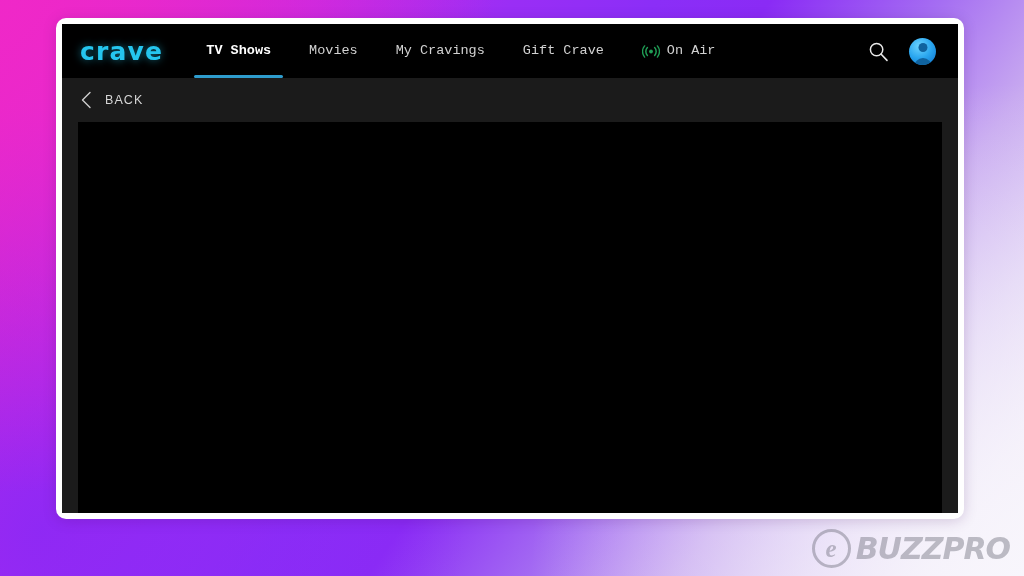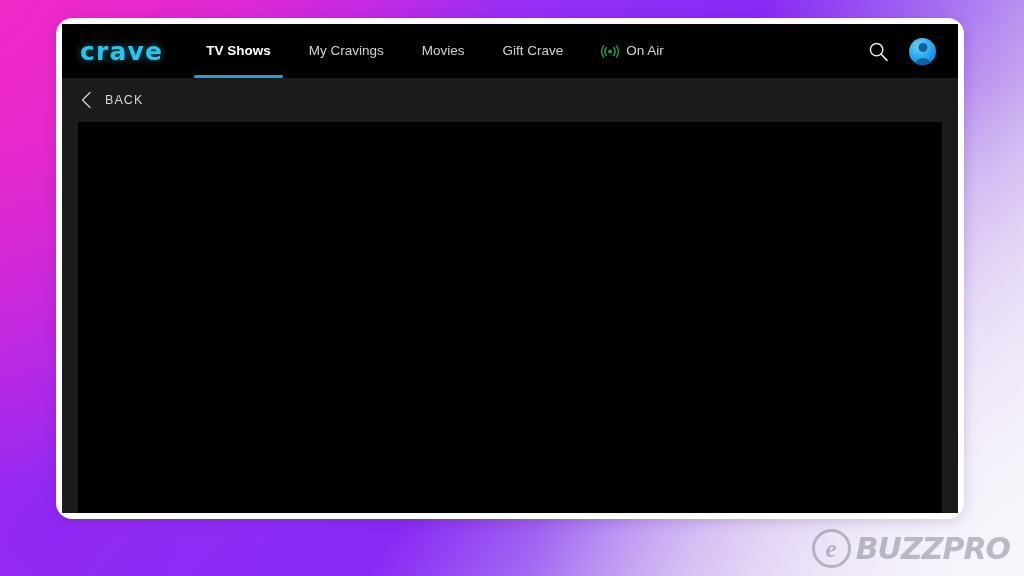--- a/index.html
+++ b/index.html
@@ -37,21 +37,21 @@
       radial-gradient(circle at 4% 92%,  rgba(138,40,245,.85) 0%, rgba(138,40,245,0) 38%);
     pointer-events:none;
   }
 
   
   #device-frame {
     position:absolute;
     left:56px; top:18px;
     width:908px; height:501px;
     background:#ffffff;
-    border-radius:16px;
+    border-radius:10px;
     box-shadow:0 2px 14px rgba(60,0,90,.18);
     overflow:hidden;
   }
 
   
   #app {
     position:absolute;
     left:6px; top:6px;
     width:896px; height:489px;
     background:#141414;
@@ -79,20 +79,21 @@
     margin-right:24px;
     text-shadow:0 0 9px rgba(37,198,239,.55);
     -webkit-font-smoothing:antialiased;
     user-select:none;
   }
 
   #nav {
     display:flex;
     align-items:stretch;
     height:54px;
+    font-family:Liberation Mono, monospace;
   }
 
   .nav-item {
     position:relative;
     display:flex;
     align-items:center;
     gap:7px;
     height:54px;
     padding:0 19px;
     color:#d2d2d2;
@@ -223,25 +224,25 @@
         <div id="logo">crave</div>
 
         <div id="nav">
 
           <div class="nav-item active">
             <span class="nav-label">TV Shows</span>
             <span class="underline"></span>
           </div>
 
           <div class="nav-item">
+            <span class="nav-label">Movies</span>
+          </div>
+
+          <div class="nav-item">
             <span class="nav-label">My Cravings</span>
-          </div>
-
-          <div class="nav-item">
-            <span class="nav-label">Movies</span>
           </div>
 
           <div class="nav-item">
             <span class="nav-label">Gift Crave</span>
           </div>
 
           <div class="nav-item">
             <svg class="onair-icon" viewBox="0 0 18 13">
               <circle cx="9" cy="6.5" r="1.9" fill="#1f9d55"></circle>
               <path d="M5.4 2.6 A5.6 5.6 0 0 0 5.4 10.4" stroke="#1f9d55" stroke-width="1.5" fill="none" stroke-linecap="round"></path>

